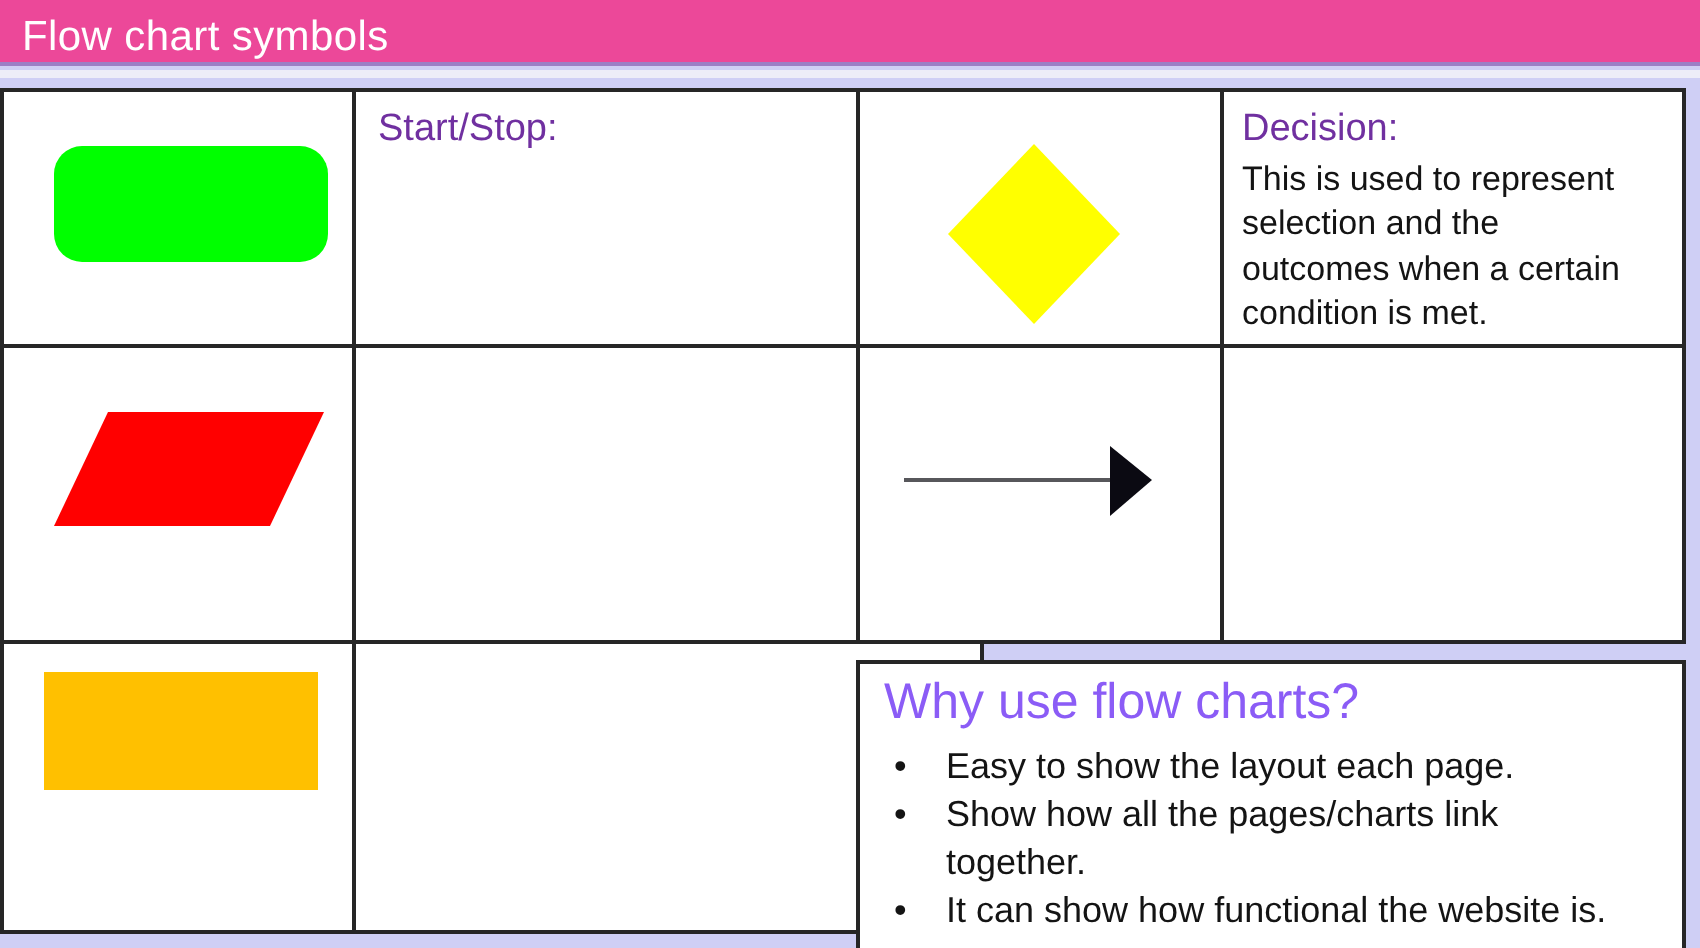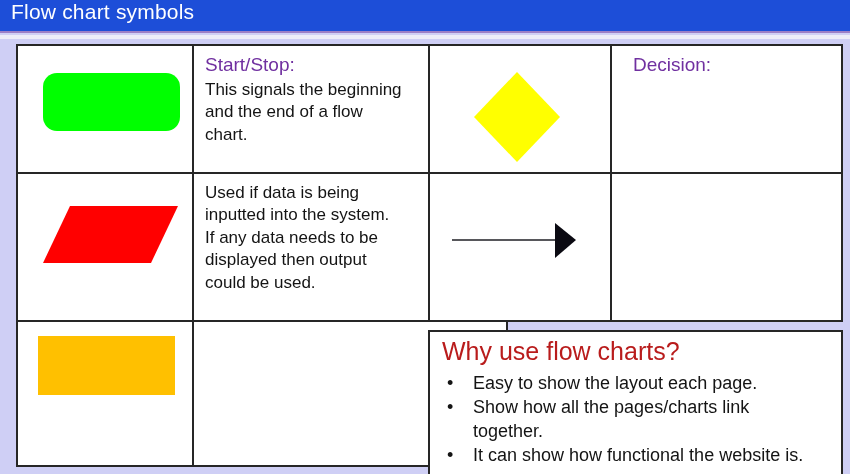--- a/index.html
+++ b/index.html
@@ -4,107 +4,103 @@
 <style>
   html,body{margin:0;padding:0;}
   body{
     width:850px;height:474px;position:relative;overflow:hidden;
     background:#CFCFF5;
     font-family:"Liberation Sans",sans-serif;
     -webkit-font-smoothing:antialiased;
   }
   .header-bar{
     position:absolute;left:0;top:0;width:850px;height:33px;
-    background:#1d4ed8;border-bottom:2px solid #9C7FC6;
-    display:flex;align-items:flex-start;box-sizing:border-box;padding-left:11px;
+    background:#ec4899;border-bottom:2px solid #9C7FC6;
+    display:flex;align-items:flex-end;box-sizing:border-box;padding-left:11px;
   }
   .header-title{color:#ffffff;font-size:21px;font-weight:400;letter-spacing:.2px;}
   .header-strip{position:absolute;left:0;top:35px;width:850px;height:4px;background:#EDEDF8;}
 
   .tbl{
     position:absolute;background:#ffffff;border:2px solid #262626;
     box-sizing:border-box;display:grid;
   }
-  .tbl-left{left:16px;top:44px;width:492px;height:423px;
+  .tbl-left{left:0;top:44px;width:492px;height:423px;
     grid-template-columns:176px 1fr;grid-template-rows:128px 148px 1fr;}
   .tbl-right{left:428px;top:44px;width:415px;height:278px;
     grid-template-columns:182px 1fr;grid-template-rows:128px 1fr;}
 
   .sym-cell{position:relative;border-right:2px solid #262626;border-bottom:2px solid #262626;box-sizing:border-box;}
   .txt-cell{border-bottom:2px solid #262626;box-sizing:border-box;padding:8px 6px 0 11px;overflow:hidden;}
-  .txt-cell.right{padding-left:21px;}
+  .txt-cell.right{padding-left:9px;}
   .last-row{border-bottom:none !important;}
 
   .cell-heading{color:#7030A0;font-size:19px;line-height:1.2;margin:0 0 2px 0;font-weight:400;}
   .cell-body{color:#141414;font-size:17px;line-height:1.32;white-space:pre-line;}
 
   .shape-rounded{position:absolute;left:25px;top:27px;width:137px;height:58px;border-radius:14px;}
   .shape-rect{position:absolute;left:20px;top:14px;width:137px;height:59px;}
   .shape-svg{position:absolute;left:0;top:0;}
 
   .why-box{
     position:absolute;left:428px;top:330px;width:415px;height:152px;
     background:#ffffff;border:2px solid #262626;box-sizing:border-box;
     padding:4px 8px 0 12px;
   }
-  .why-heading{color:#b91c1c;font-size:25px;font-weight:400;margin:0 0 6px 0;line-height:1.2;}
+  .why-heading{color:#8b5cf6;font-size:25px;font-weight:400;margin:0 0 6px 0;line-height:1.2;}
   .bullet-row{display:flex;color:#141414;font-size:18px;line-height:1.33;}
   .bullet-marker{width:31px;box-sizing:border-box;padding-left:5px;flex:none;}
   .bullet-text{flex:1;white-space:pre-line;}
 </style>
 </head>
 <body>
 
 <div class="header-bar">
   <span class="header-title">Flow chart symbols</span>
 </div>
 <div class="header-strip"></div>
 
 <div class="tbl tbl-left">
 
   <div class="sym-cell">
     <div class="shape-rounded" style="background: rgb(0, 255, 0);"></div>
   </div>
   <div class="txt-cell">
     <div class="cell-heading">Start/Stop:</div>
-    <div class="cell-body">This signals the beginning
-and the end of a flow
-chart.</div>
   </div>
 
   <div class="sym-cell">
     <svg class="shape-svg" width="174" height="146" viewBox="0 0 174 146">
       <polygon points="52,32 160,32 133,89 25,89" fill="#FF0000"></polygon>
     </svg>
   </div>
   <div class="txt-cell">
-    <div class="cell-body">Used if data is being
-inputted into the system.
-If any data needs to be
-displayed then output
-could be used.</div>
   </div>
 
   <div class="sym-cell last-row">
     <div class="shape-rect" style="background: rgb(255, 192, 0);"></div>
   </div>
   <div class="txt-cell last-row">
   </div>
 
 </div>
 
 <div class="tbl tbl-right">
 
   <div class="sym-cell">
     <svg class="shape-svg" width="180" height="126" viewBox="0 0 180 126">
       <polygon points="87,26 130,71 87,116 44,71" fill="#FFFF00"></polygon>
     </svg>
   </div>
   <div class="txt-cell right">
     <div class="cell-heading">Decision:</div>
+    <div class="cell-body">This is used to represent
+selection and the
+outcomes when a certain
+condition is met.</div>
   </div>
 
   <div class="sym-cell last-row">
     <svg class="shape-svg" width="180" height="144" viewBox="0 0 180 144">
       <line x1="22" y1="66" x2="127" y2="66" stroke-width="2" stroke="#57575B"></line>
       <polygon points="125,49 125,84 146,66" fill="#0B0A12"></polygon>
     </svg>
   </div>
   <div class="txt-cell right last-row">
   </div>

